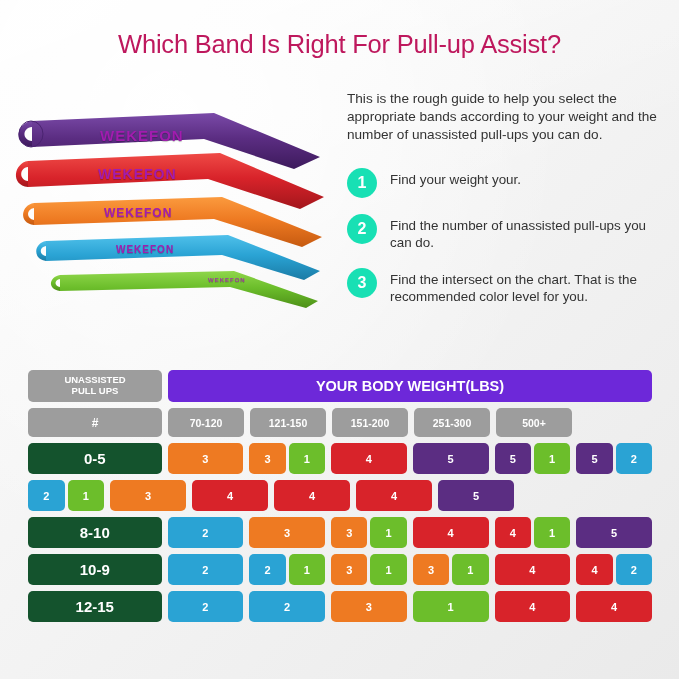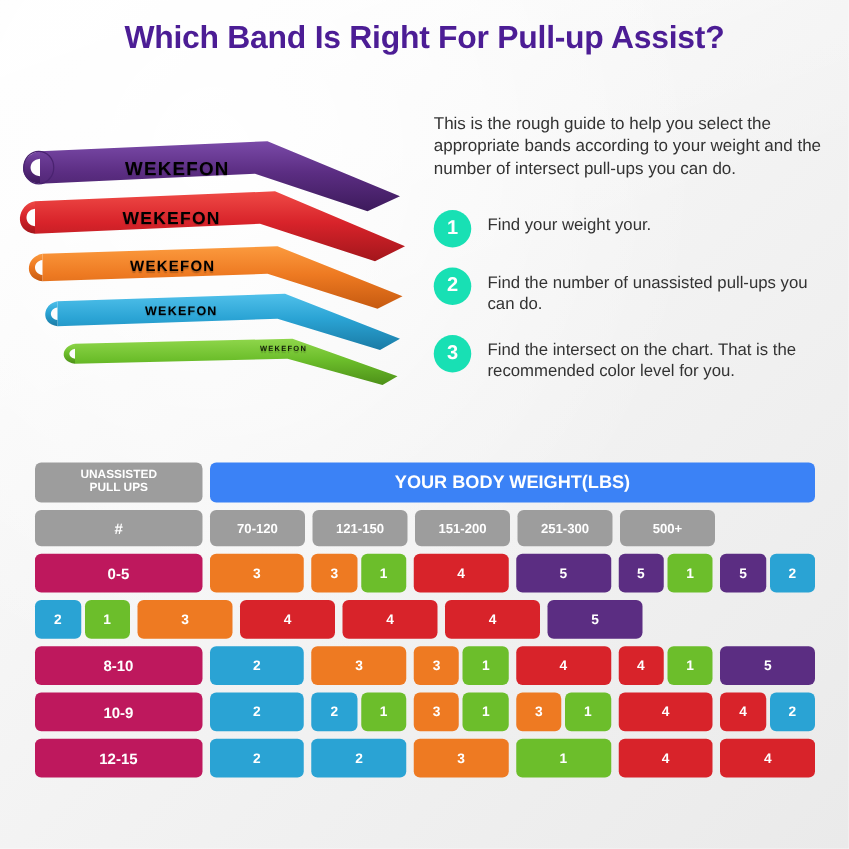--- a/index.html
+++ b/index.html
@@ -14,35 +14,35 @@
   }
   .sheen {
     position:absolute; left:0; top:0; width:100%; height:100%;
     background: radial-gradient(ellipse at 25% 18%, rgba(255,255,255,0.95) 0%, rgba(255,255,255,0.0) 55%),
                 linear-gradient(160deg, rgba(255,255,255,0.6) 0%, rgba(232,232,232,0.0) 40%);
     pointer-events:none;
   }
 
   
   .title {
-    position:absolute; top:16px; left:0; width:100%;
+    position:absolute; top:30px; left:0; width:100%;
     text-align:center;
     font-size:25.5px;
-    font-weight:bold;
-    color:#4c1d95;
+    font-weight:normal;
+    color:#be185d;
     letter-spacing:-0.2px;
   }
 
   
   .bands {
     position:absolute; left:8px; top:95px; width:330px; height:250px;
   }
   .band-label {
     position:absolute;
-    color:#000000;
+    color:#a21caf;
     font-weight:bold;
     letter-spacing:1px;
     text-shadow:0 1px 1px rgba(0,0,0,0.25);
     white-space:nowrap;
   }
 
   
   .intro {
     position:absolute; left:347px; top:90px; width:320px;
     font-size:13.6px;
@@ -66,41 +66,41 @@
     position:absolute; left:28px; top:370px; width:624px;
   }
   .trow { display:flex; margin-bottom:6px; }
   .hdr-left {
     width:134px; height:32px; background:#9d9d9d; border-radius:5px;
     color:#fff; font-size:9.5px; font-weight:bold; text-align:center;
     display:flex; flex-direction:column; justify-content:center; line-height:1.15;
     margin-right:6px;
   }
   .hdr-right {
-    flex:1; height:32px; background:#3b82f6; border-radius:5px;
+    flex:1; height:32px; background:#6d28d9; border-radius:5px;
     color:#fff; font-size:14.5px; font-weight:bold;
     display:flex; align-items:center; justify-content:center;
   }
   .sub-left {
     width:134px; height:29px; background:#9d9d9d; border-radius:5px;
     color:#fff; font-size:12px; font-weight:bold;
     display:flex; align-items:center; justify-content:center;
     margin-right:6px;
   }
   .sub-cell {
     width:76px; height:29px; background:#9d9d9d; border-radius:5px;
     color:#fff; font-size:10.5px; font-weight:bold;
     display:flex; align-items:center; justify-content:center;
     margin-right:6px;
   }
   .sub-cell:last-child { margin-right:0; }
 
   .row-label {
-    width:134px; height:31px; background:#be185d; border-radius:5px;
-    color:#ffffff; font-size:12px; font-weight:bold;
+    width:134px; height:31px; background:#14532d; border-radius:5px;
+    color:#ffffff; font-size:15px; font-weight:bold;
     display:flex; align-items:center; justify-content:center;
     margin-right:6px;
   }
   .cellgroup {
     width:76px; height:31px; display:flex; gap:3px; margin-right:6px;
   }
   .cellgroup:last-child { margin-right:0; }
   .chip {
     height:31px; border-radius:5px; color:#fff;
     font-size:11px; font-weight:bold;
@@ -172,21 +172,21 @@
     </g>
   </svg>
 
   <div class="band-label" style="left:92px; top:32px; font-size:15px;">WEKEFON</div>
   <div class="band-label" style="left:90px; top:71px; font-size:14px;">WEKEFON</div>
   <div class="band-label" style="left:96px; top:111px; font-size:12px;">WEKEFON</div>
   <div class="band-label" style="left:108px; top:149px; font-size:10px;">WEKEFON</div>
   <div class="band-label" style="left:200px; top:182px; font-size:6px; opacity:0.85;">WEKEFON</div>
 </div>
 
-<div class="intro">This is the rough guide to help you select the appropriate bands according to your weight and the number of intersect pull-ups you can do.</div>
+<div class="intro">This is the rough guide to help you select the appropriate bands according to your weight and the number of unassisted pull-ups you can do.</div>
 
 <div class="steps">
   <div class="step">
     <div class="step-badge">1</div>
     <div class="step-text">Find your weight your.</div>
   </div>
   <div class="step">
     <div class="step-badge">2</div>
     <div class="step-text">Find the number of unassisted pull-ups you can do.</div>
   </div>

